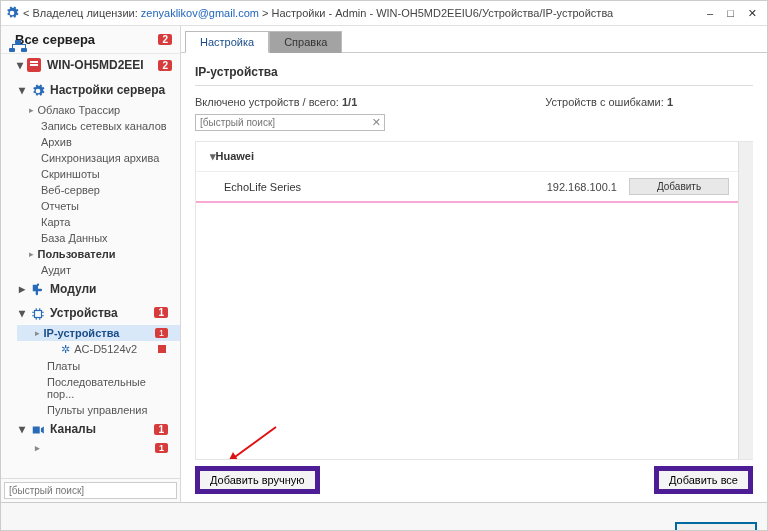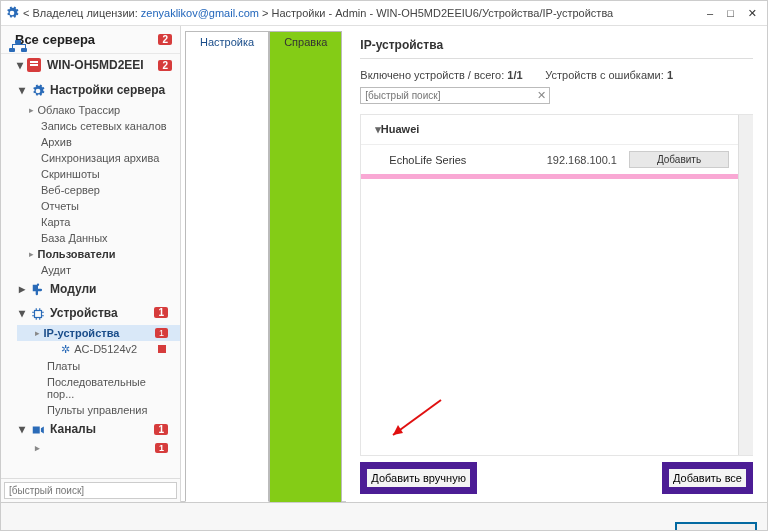--- a/index.html
+++ b/index.html
@@ -27,42 +27,42 @@
 .tree .item { padding: 2px 6px 2px 40px; color: #555; cursor: pointer; display: flex; align-items: center; }
 .tree .item.caret::before { content: "\25B8"; color: #888; margin-left: -12px; margin-right: 4px; font-size: 9px; }
 .tree .sub { padding-left: 16px; }
 .tree .active { background: #d9e8f8; }
 .tree .active .lbl { font-weight: bold; color: #1a4d8a; }
 .tree .badge-sm { margin-left: auto; margin-right: 6px; background: #d63c3c; color: #fff; border-radius: 2px; font-size: 9px; padding: 0 4px; }
 .tree .dot { width: 8px; height: 8px; background: #d63c3c; margin-left: auto; margin-right: 8px; }
 .tree .dev-icon { color: #2a6bb8; margin-right: 4px; font-size: 11px; }
 .sidebar .search { border-top: 1px solid #ddd; padding: 3px; }
 .sidebar .search input { width: 100%; font-size: 10px; padding: 2px 4px; border: 1px solid #ccc; color: #999; }
-.content { flex: 1; display: flex; min-width: 0; }
+.content { flex: 1; display: flex; flex-direction: column; min-width: 0; }
 .tabs { display: flex; padding: 4px 4px 0 4px; border-bottom: 1px solid #ccc; gap: 0; }
-.tab { padding: 4px 14px; border: 1px solid #bbb; border-bottom: none; background: #84cc16; font-size: 11px; cursor: pointer; position: relative; top: 1px; }
+.tab { padding: 4px 14px; border: 1px solid #bbb; border-bottom: none; background: #a3a3a3; font-size: 11px; cursor: pointer; position: relative; top: 1px; }
 .tab.active { background: #fff; border-bottom: 1px solid #fff; font-weight: normal; color: #1a4d8a; }
 .panel { flex: 1; padding: 12px 14px 8px 14px; display: flex; flex-direction: column; min-height: 0; }
 .panel h3 { font-size: 12px; font-weight: bold; color: #333; padding-bottom: 6px; margin-bottom: 10px; border-bottom: 1px solid #ddd; }
 .stats-row { display: flex; font-size: 11px; color: #444; margin-bottom: 6px; }
 .stats-row .left { flex: 1; }
 .stats-row .right { margin-right: 80px; }
 .qsearch { width: 190px; position: relative; margin-bottom: 10px; }
 .qsearch input { width: 100%; padding: 2px 18px 2px 4px; font-size: 10px; border: 1px solid #bbb; color: #999; }
 .qsearch .clr { position: absolute; right: 4px; top: 2px; color: #888; cursor: pointer; font-size: 11px; }
 .dev-list { flex: 1; border: 1px solid #e5e5e5; border-right: none; overflow-y: auto; position: relative; }
 .dev-list::after { content: ""; position: absolute; right: 0; top: 0; bottom: 0; width: 14px; background: #f0f0f0; border-left: 1px solid #ddd; }
 .vendor { padding: 8px 14px; font-weight: bold; font-size: 11px; border-bottom: 1px solid #eee; }
 .vendor::before { content: "\25BE "; color: #666; }
-.dev-row { display: flex; align-items: center; padding: 6px 24px 6px 28px; border-bottom: 5px solid #f9a8d4; font-size: 11px; }
+.dev-row { display: flex; align-items: center; padding: 6px 24px 6px 28px; border-bottom: 2px solid #f9a8d4; font-size: 11px; }
 .dev-row .name { flex: 1; }
 .dev-row .ip { width: 120px; color: #444; text-align: right; padding-right: 12px; }
 .dev-row .add-btn { width: 100px; padding: 2px 0; background: #e8e8e8; border: 1px solid #ccc; text-align: center; font-size: 10px; cursor: pointer; }
 .bottom-actions { display: flex; padding: 6px 0 0 0; }
-.bottom-actions button { padding: 3px 4px; font-size: 11px; border: 7px solid #4c1d95; background: #f4f4f4; cursor: pointer; }
+.bottom-actions button { padding: 3px 10px; font-size: 11px; border: 5px solid #4c1d95; background: #f4f4f4; cursor: pointer; }
 .bottom-actions .spacer { flex: 1; }
 .footer { height: 28px; border-top: 1px solid #ccc; display: flex; align-items: center; justify-content: flex-end; padding: 0 10px; background: #f7f7f7; }
 .footer button { padding: 3px 14px; font-size: 13px; border: 2px solid #0369a1; background: #f0f0f0; cursor: pointer; margin-top: 36px; }
 .arrow { position: absolute; pointer-events: none; }
 .gear-svg { width: 14px; height: 14px; vertical-align: middle; }
 .puzzle-svg, .chip-svg, .cam-svg { width: 14px; height: 14px; vertical-align: middle; }
 .srv-cluster { width: 18px; height: 14px; position: relative; }
 .srv-cluster span { position: absolute; width: 6px; height: 4px; background: #2a6bb8; border-radius: 1px; }
 .srv-cluster span:nth-child(1){ left:6px; top:0; }
 .srv-cluster span:nth-child(2){ left:0; top:8px; }

